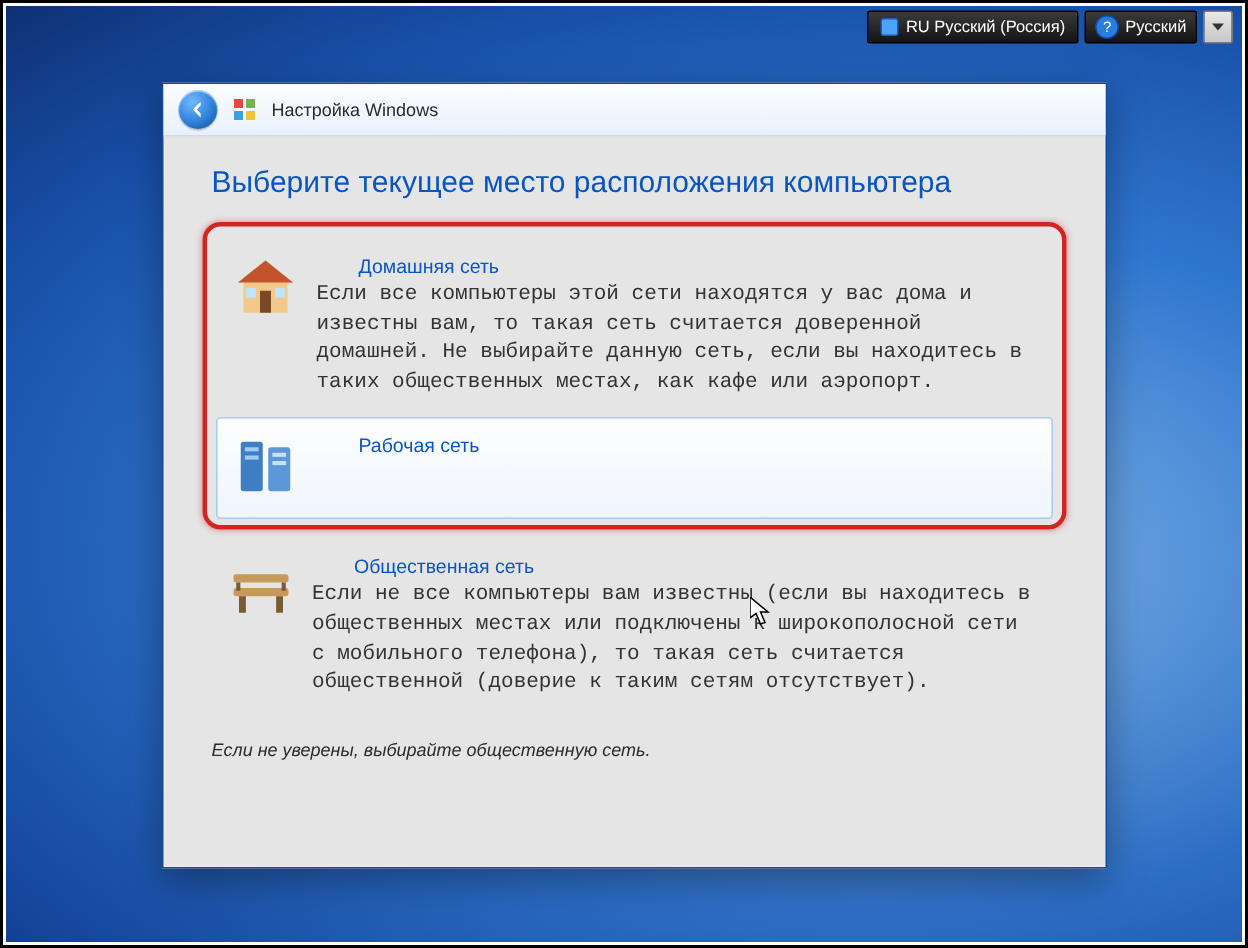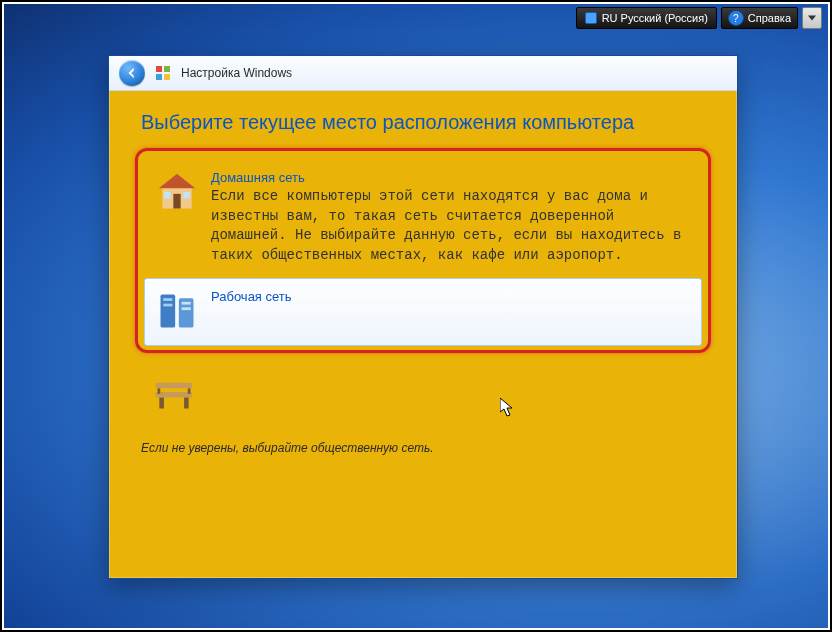--- a/index.html
+++ b/index.html
@@ -7,54 +7,54 @@
   .bg{position:absolute;inset:2px;background:
       radial-gradient(900px 520px at 70% 60%, rgba(174,221,255,.75) 0%, rgba(55,126,213,.75) 45%, rgba(23,74,160,.85) 75%, rgba(12,40,100,.95) 100%),
       linear-gradient(180deg,#1f6ed5 0%,#0b3a90 100%);}
   .taskbar{position:absolute;top:5px;right:8px;height:22px;display:flex;align-items:flex-end;gap:4px;}
   .lang-pill{display:flex;align-items:center;height:20px;background:linear-gradient(#3a3a3a,#141414);color:#fff;font-size:11px;padding:0 8px;border:1px solid #000;border-radius:2px;}
   .kb-dot{width:10px;height:10px;border-radius:2px;background:#4aa3ff;margin-right:5px;border:1px solid #1a5db8;}
   .help-pill{display:flex;align-items:center;height:20px;background:linear-gradient(#3a3a3a,#141414);color:#fff;font-size:11px;padding:0 6px;border:1px solid #000;border-radius:2px;}
   .help-q{width:14px;height:14px;border-radius:50%;background:#2a7de0;color:#fff;display:flex;align-items:center;justify-content:center;font-size:10px;margin-right:4px;border:1px solid #0d4a9c;}
   .drop-btn{width:18px;height:20px;background:linear-gradient(#e8e8e8,#c7c7c7);border:1px solid #7a7a7a;border-radius:2px;display:flex;align-items:center;justify-content:center;}
   .drop-btn svg{width:8px;height:6px;}
-  .dialog{position:absolute;left:106px;top:53px;width:628px;height:522px;background:#eab308;border:1px solid #134a9a;box-shadow:0 0 0 1px rgba(255,255,255,.25) inset,0 8px 24px rgba(0,0,0,.35);}
+  .dialog{position:absolute;left:106px;top:53px;width:628px;height:522px;background:#e5e5e5;border:1px solid #134a9a;box-shadow:0 0 0 1px rgba(255,255,255,.25) inset,0 8px 24px rgba(0,0,0,.35);}
   .titlebar{height:34px;background:linear-gradient(#fbfdff,#e8f1fb);display:flex;align-items:center;padding:0 10px;gap:10px;border-bottom:1px solid #d0dbe7;}
   .back-btn{width:26px;height:26px;border-radius:50%;background:radial-gradient(circle at 35% 30%,#6fb9ff 0%,#2f83da 55%,#0a478f 100%);display:flex;align-items:center;justify-content:center;box-shadow:inset 0 1px 1px rgba(255,255,255,.7),0 1px 1px rgba(0,0,0,.25);}
   .back-btn svg{fill:#fff;width:14px;height:14px;}
   .title-icon{width:16px;height:16px;}
   .title-text{font-size:12px;color:#2a2a2a;}
   .content{padding:14px 32px 10px 32px;}
   h1{font-size:20px;font-weight:400;color:#0a55c4;margin:6px 0 14px 0;}
   .intro{color:#2b2b2b;line-height:1.45;margin:0 0 12px 0;}
   .highlight-box{border:3px solid #d32424;border-radius:12px;padding:8px 6px 4px 6px;margin:0 -6px 6px -6px;box-shadow:0 0 4px rgba(211,36,36,.5);}
   .option{display:flex;gap:12px;padding:10px 12px 12px 10px;border:1px solid transparent;border-radius:3px;cursor:pointer;}
   .option.hover{background:linear-gradient(#fefeff,#eef5fd);border-color:#a9cdf3;justify-content:flex-end;}
   .opt-icon{width:44px;height:44px;flex:0 0 44px;}
   .opt-body{flex:1;}
-  .opt-title{color:#0a55c4;font-size:13px;margin-bottom:2px;}
+  .opt-title{color:#0a55c4;font-size:13px;margin-bottom:2px;margin-left:28px;}
   .option.hover .opt-desc{color:#0a55c4;}
   .opt-desc{color:#333;line-height:1.4;font-size:14px;font-family:Liberation Mono, monospace;}
   .footnote{color:#2b2b2b;margin-top:14px;font-style:italic;}
   .cursor{position:absolute;left:498px;top:396px;width:16px;height:20px;pointer-events:none;}
 </style>
 </head>
 <body>
 
 <div class="frame">
   <div class="bg"></div>
 
   <div class="taskbar">
     <div class="lang-pill">
       <span class="kb-dot"></span>
       <span>RU Русский (Россия)</span>
     </div>
     <div class="help-pill">
       <span class="help-q">?</span>
-      <span>Справка</span>
+      <span>Русский</span>
     </div>
     <div class="drop-btn">
       <svg viewBox="0 0 10 6">
           <path d="M0 0 L10 0 L5 6 Z" fill="#333"></path>
         </svg>
     </div>
   </div>
 
   <div class="dialog">
     <div class="titlebar">
@@ -118,20 +118,22 @@
           <svg viewBox="0 0 48 48">
             <rect x="4" y="14" width="40" height="6" rx="2" fill="#c79a5a"></rect>
             <rect x="4" y="24" width="40" height="6" rx="2" fill="#c79a5a"></rect>
             <rect x="8" y="30" width="5" height="12" fill="#7a5a33"></rect>
             <rect x="35" y="30" width="5" height="12" fill="#7a5a33"></rect>
             <rect x="6" y="20" width="3" height="6" fill="#7a5a33"></rect>
             <rect x="39" y="20" width="3" height="6" fill="#7a5a33"></rect>
           </svg>
         </span>
         <div class="opt-body">
+          <div class="opt-title">Общественная сеть</div>
+          <div class="opt-desc">Если не все компьютеры вам известны (если вы находитесь в общественных местах или подключены к широкополосной сети с мобильного телефона), то такая сеть считается общественной (доверие к таким сетям отсутствует).</div>
         </div>
       </div>
 
       <p class="footnote">Если не уверены, выбирайте общественную сеть.</p>
     </div>
   </div>
 
   <span class="cursor">
     <svg viewBox="0 0 16 20">
         <path d="M0 0 L0 14 L4 11 L7 18 L10 17 L7 10 L12 10 Z" fill="#fff" stroke="#000" stroke-width="1"></path>

